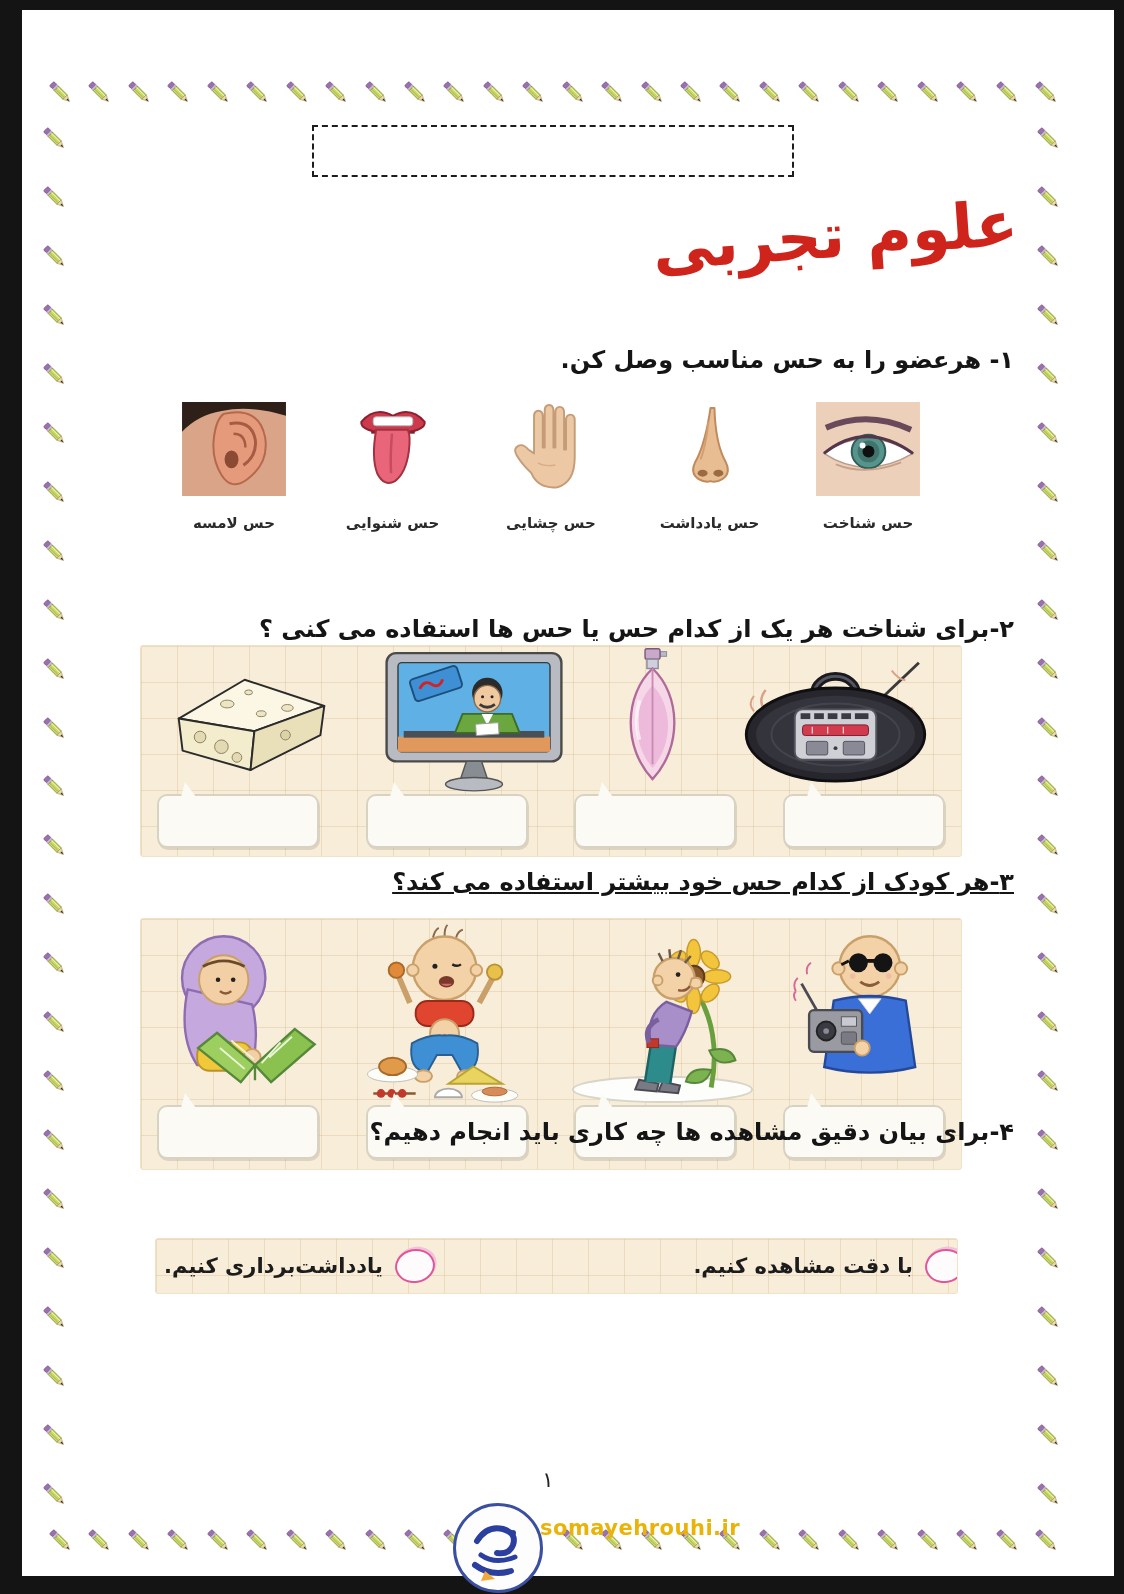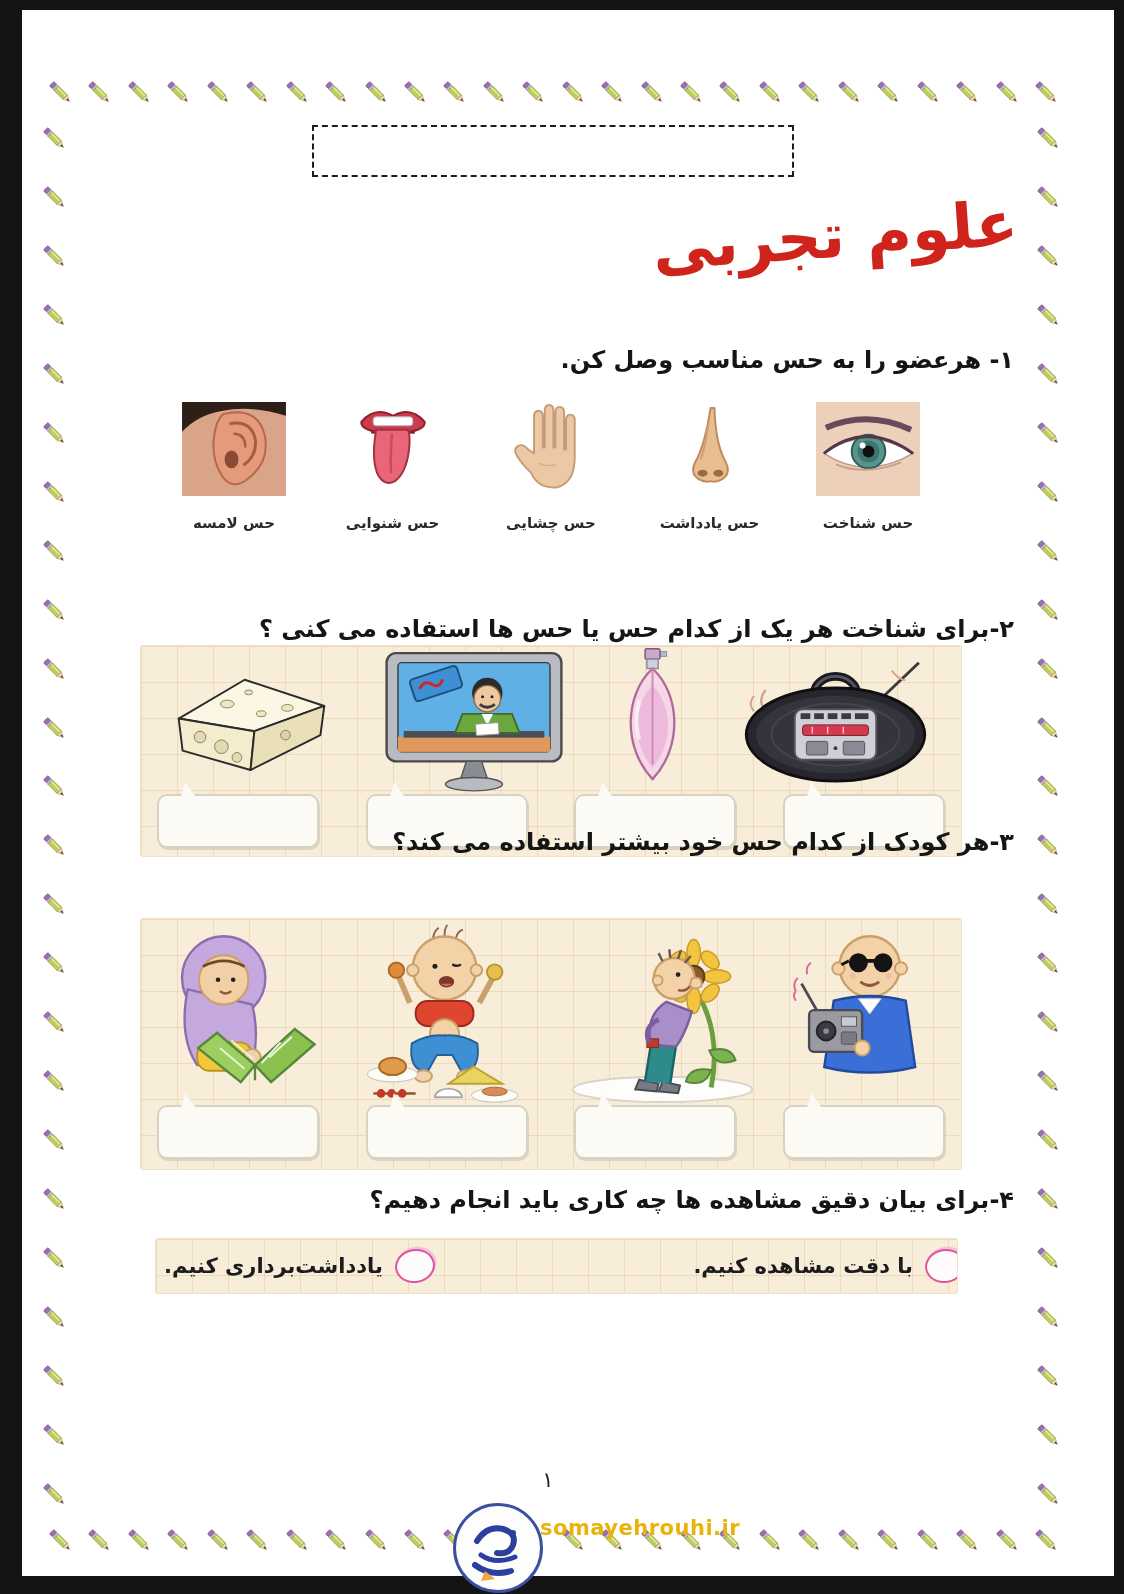--- a/index.html
+++ b/index.html
@@ -36,22 +36,22 @@
     direction:rtl;color:#cf241b;font-size:62px;font-weight:bold;
     transform:rotate(-4deg);letter-spacing:1px;line-height:1.1;
   }
   
   .q-text{
     position:absolute;right:100px;direction:rtl;text-align:left;
     color:#151515;font-size:24px;font-weight:600;white-space:nowrap;
   }
   .q1-text{top:336px;}
   .q2-text{top:605px;}
-  .q3-text{top:818px;}
-  .q4-text{top:1176px;}
+  .q3-text{top:858px;text-decoration:underline;}
+  .q4-text{top:1108px;}
   
   .q1-row{
     position:absolute;left:148px;top:392px;width:762px;
     display:flex;justify-content:space-between;direction:ltr;gap:8px;
   }
   .organ{width:128px;text-align:center;}
   .organ-img{height:98px;display:flex;align-items:flex-start;justify-content:center;}
   .organ-label{
     margin-top:14px;direction:rtl;font-size:15px;font-weight:bold;color:#2a2a2a;
   }

